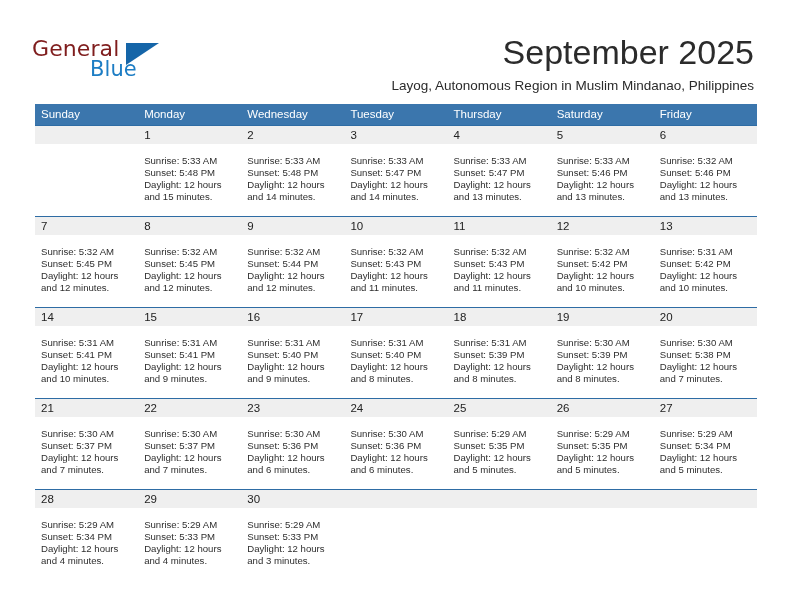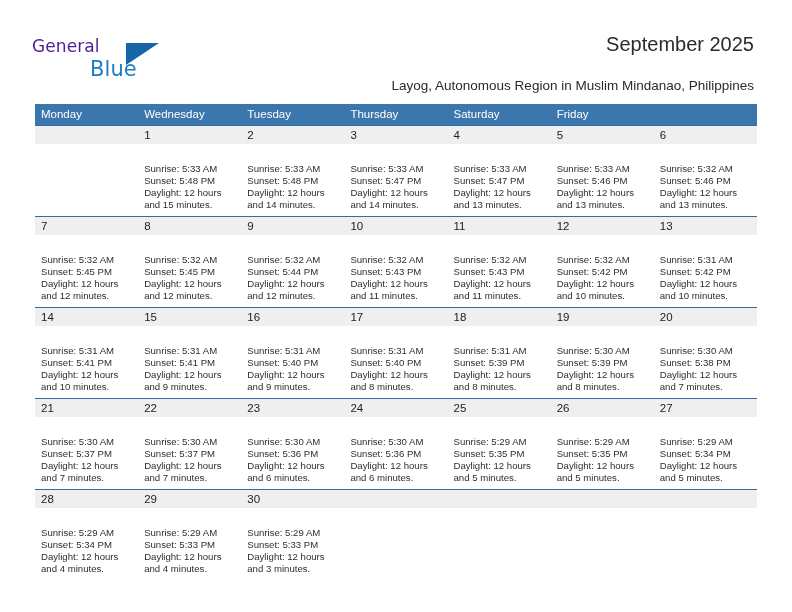--- a/index.html
+++ b/index.html
@@ -33,23 +33,23 @@
     position: absolute;
     left: 32px;
     top: 36px;
     width: 170px;
     height: 48px;
   }
   .logo-general {
     position: absolute;
     left: 0;
     top: 0;
-    font-size: 17px;
+    font-size: 22px;
     letter-spacing: 0.1px;
-    color: #4c1d95;
+    color: #7f1d1d;
     font-family: "DejaVu Sans", sans-serif;
     font-weight: 400;
   }
   .logo-blue {
     position: absolute;
     left: 58px;
     top: 21px;
     font-size: 21px;
     letter-spacing: 0.1px;
     color: #1d7dc4;
@@ -63,21 +63,21 @@
     width: 0;
     height: 0;
     border-left: 33px solid #1565a8;
     border-bottom: 22px solid transparent;
   }
 
   .title {
     position: absolute;
     right: 38px;
     top: 33px;
-    font-size: 20px;
+    font-size: 34px;
     color: #2b2b2b;
     font-weight: 400;
     text-align: left;
     white-space: nowrap;
   }
   .subtitle {
     position: absolute;
     right: 38px;
     top: 78px;
     font-size: 13.5px;
@@ -140,21 +140,20 @@
     background: #ffffff;
   }
   .info-cell {
     width: 103.14px;
     height: 72px;
     box-sizing: border-box;
     padding: 11px 6px 0 6px;
     font-size: 9.6px;
     line-height: 12.1px;
     color: #2e2e2e;
-    margin-top: 8px;
   }
   .info-cell div {
     white-space: normal;
   }
 </style>
 </head>
 <body>
 
 <div class="page">
 
@@ -166,20 +165,21 @@
       <span class="logo-blue">Blue</span>
     </div>
 
     <div class="title">September 2025</div>
     <div class="subtitle">Layog, Autonomous Region in Muslim Mindanao, Philippines</div>
   </div>
 
   <div class="calendar">
 
     <div class="dow-row">
+      <div class="dow-cell">Sunday</div>
       <div class="dow-cell">Monday</div>
       <div class="dow-cell">Wednesday</div>
       <div class="dow-cell">Tuesday</div>
       <div class="dow-cell">Thursday</div>
       <div class="dow-cell">Saturday</div>
       <div class="dow-cell">Friday</div>
     </div>
 
     <div class="week">
       <div class="week-numbers">

